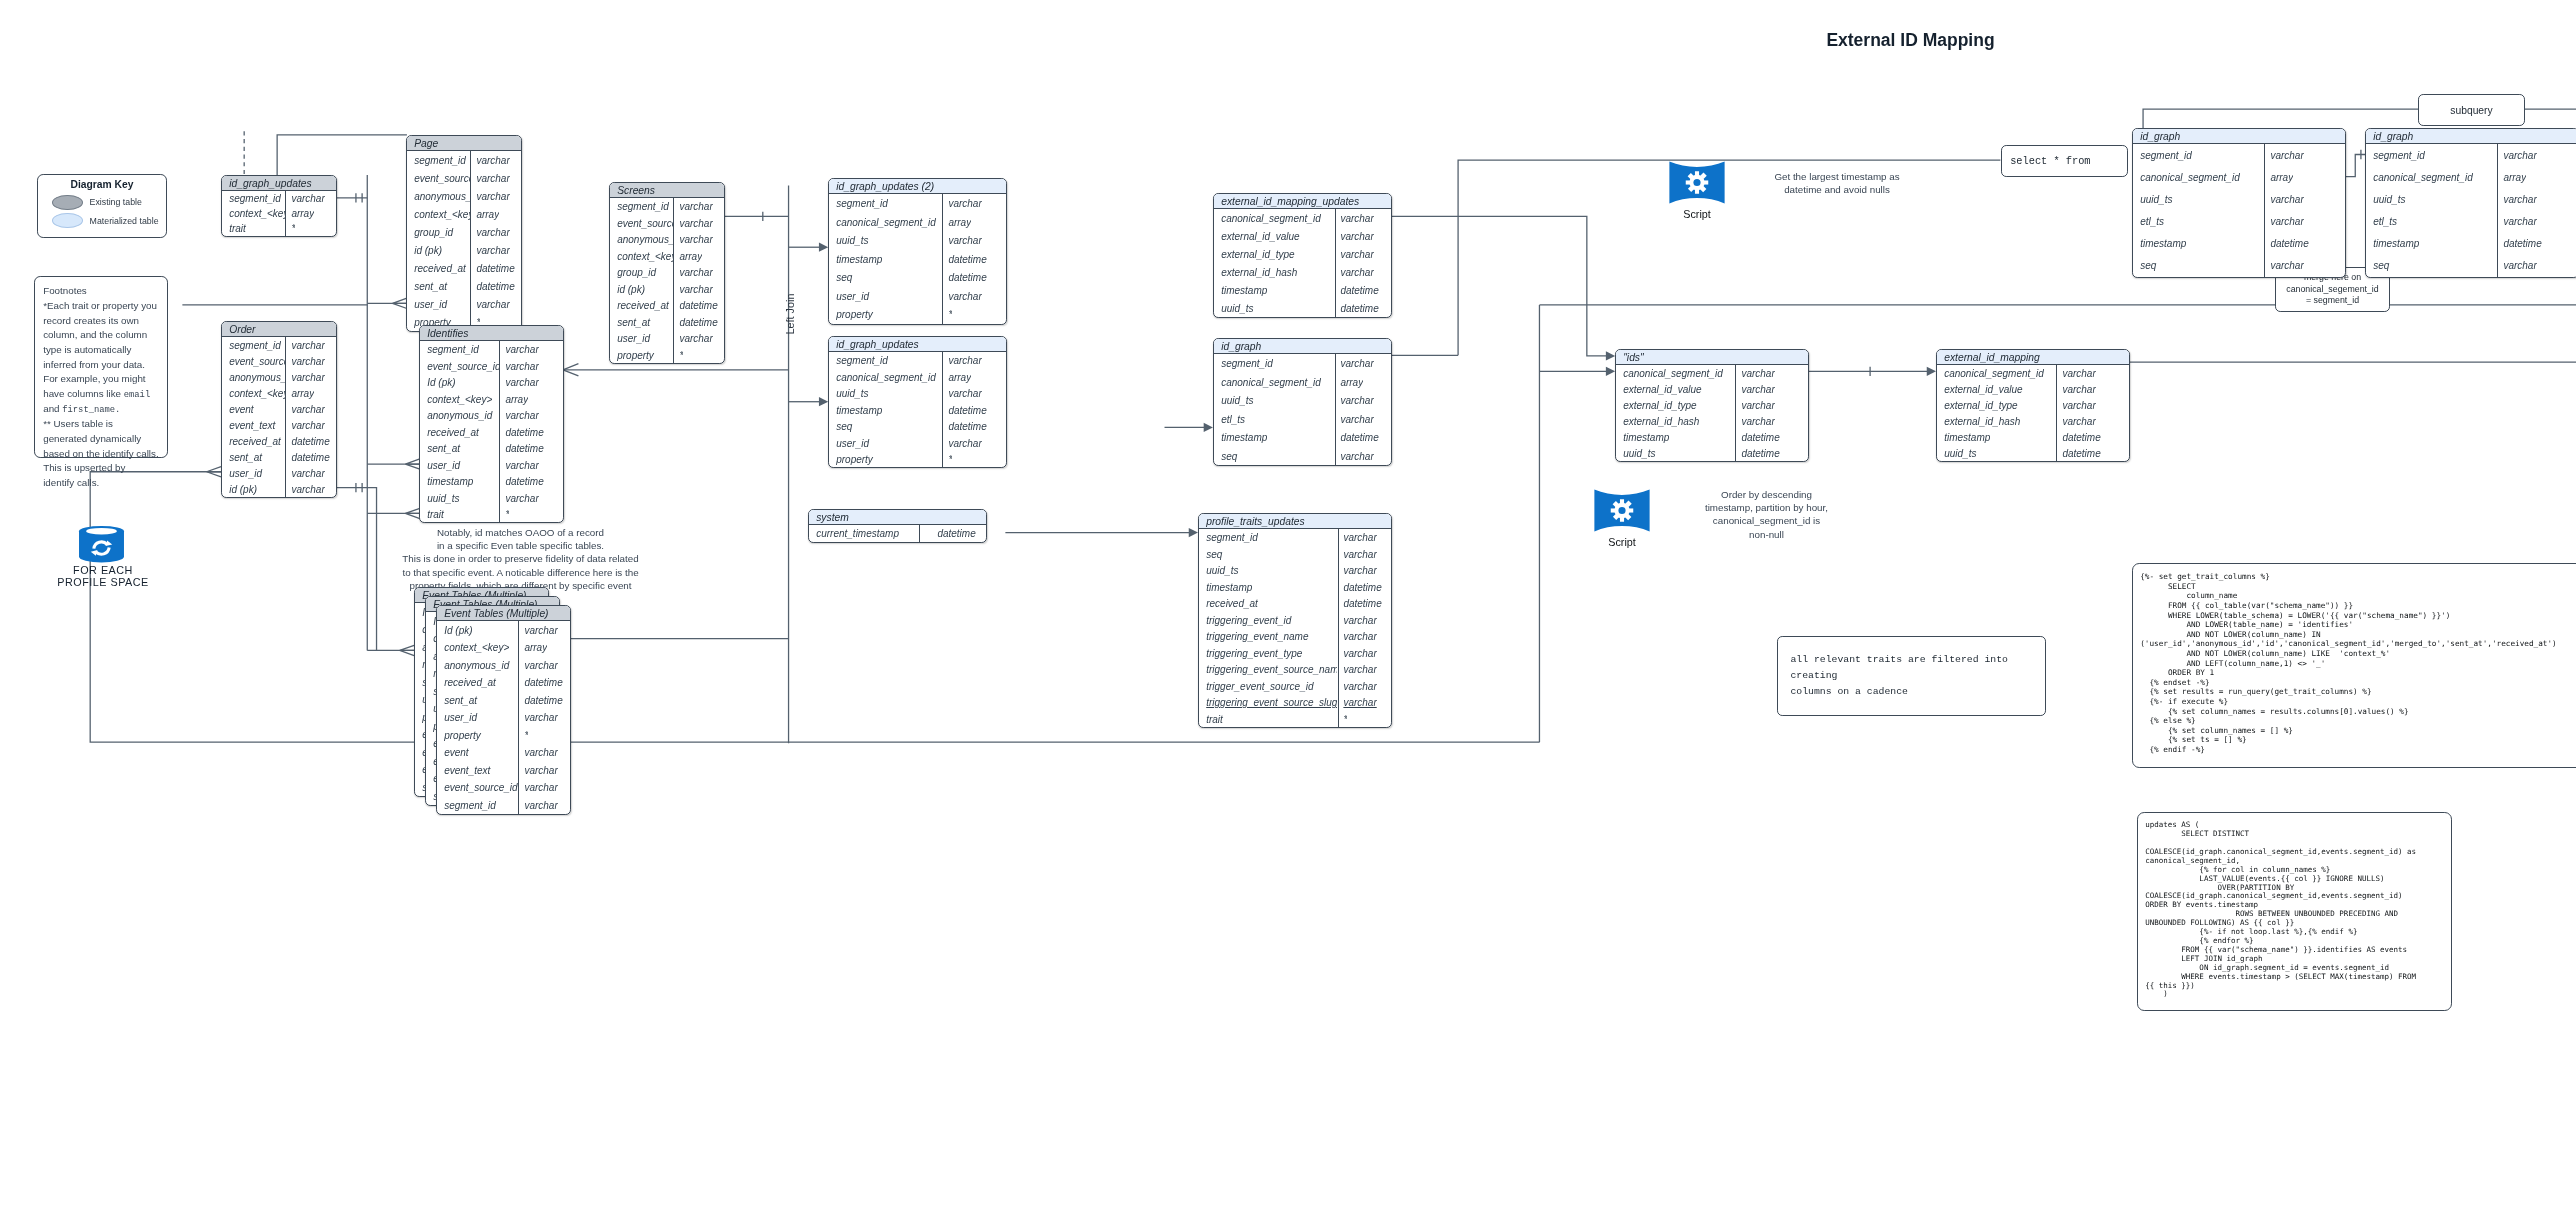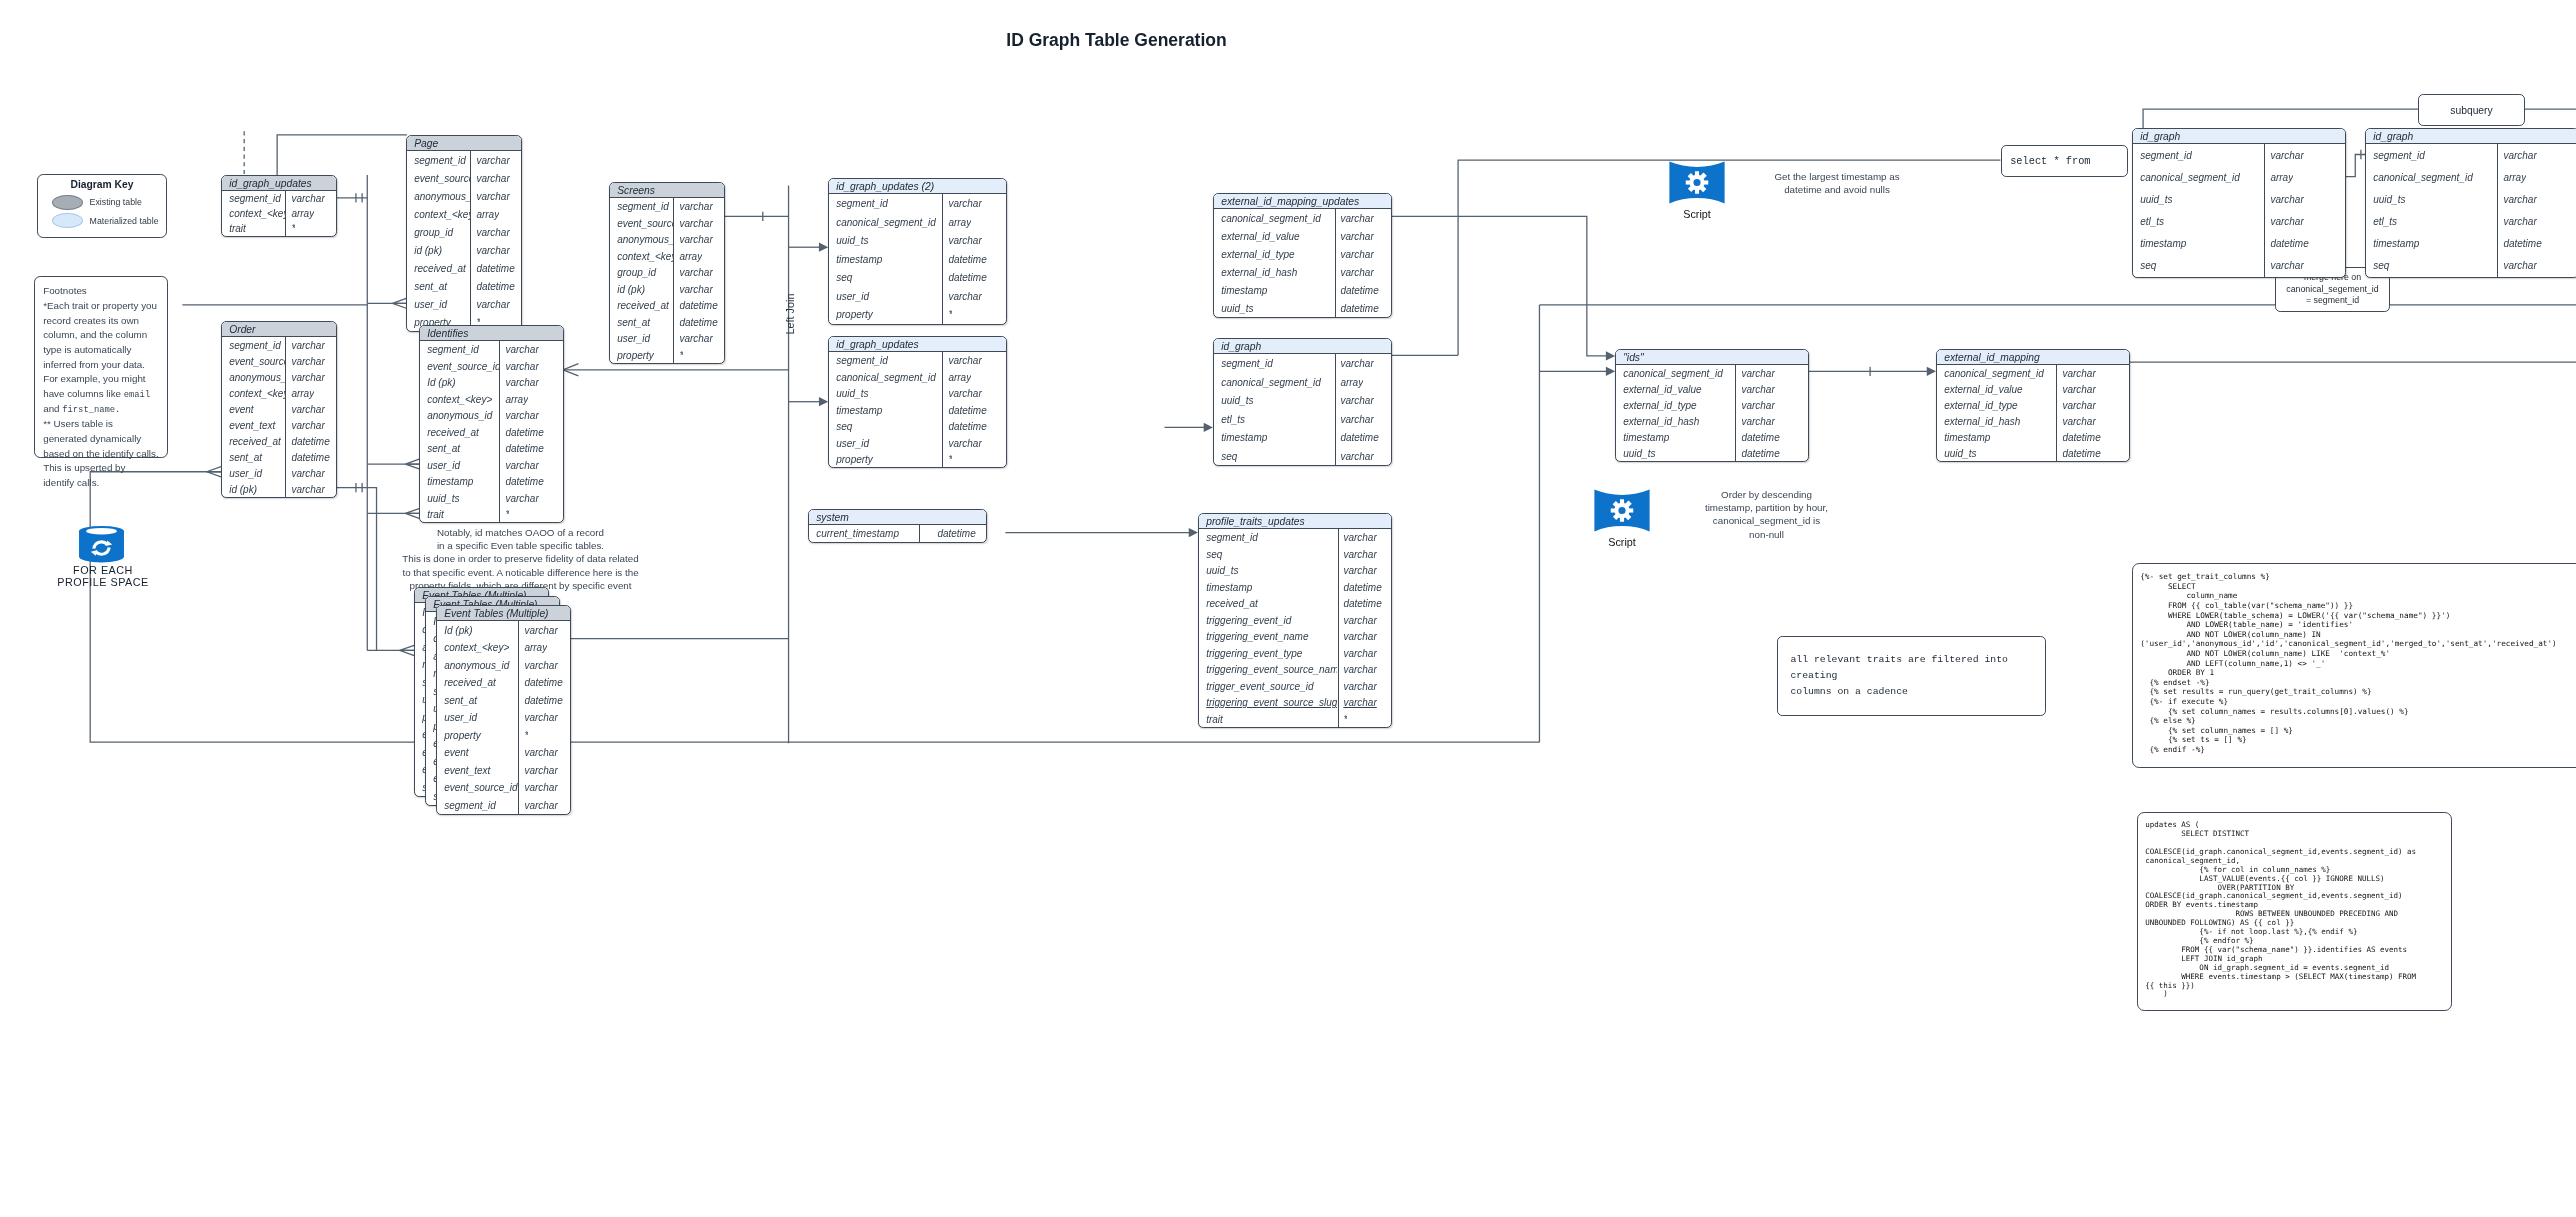--- a/index.html
+++ b/index.html
@@ -115,21 +115,21 @@
     <path class="s" d="M6112,910 v18"></path>
     <polyline class="s" points="5989,358 6066,358 6066,1063 6134,1063"></polyline>
     <path class="s" d="M6106,1063 L6134,1053 M6106,1063 L6134,1063 M6106,1063 L6134,1073"></path>
     <polyline class="s" points="6066,670 6118,670"></polyline>
     <path class="f" d="M6134,670 l-18,-9 v18 z"></path>
 
     <polyline class="s" points="5810,946 5810,902 6066,902"></polyline>
     <polyline class="s" points="5810,1203 5810,1353"></polyline>
   </svg>
 
-  <div class="sec-title" style="left:756px;top:30px;">ID Graph Table Generation</div>
+  <div class="sec-title" style="left:1550px;top:30px;">External ID Mapping</div>
   <div class="sec-title" style="left:2276px;top:30px;">Profile Traits</div>
 
   <div class="panel" style="left:37px;top:174px;width:128px;height:62px;">
     <div class="key-title">Diagram Key</div>
     <div class="key-row">
       <span class="ellipse gray"></span>
       <span>Existing table</span>
     </div>
     <div class="key-row">
       <span class="ellipse blue"></span>

